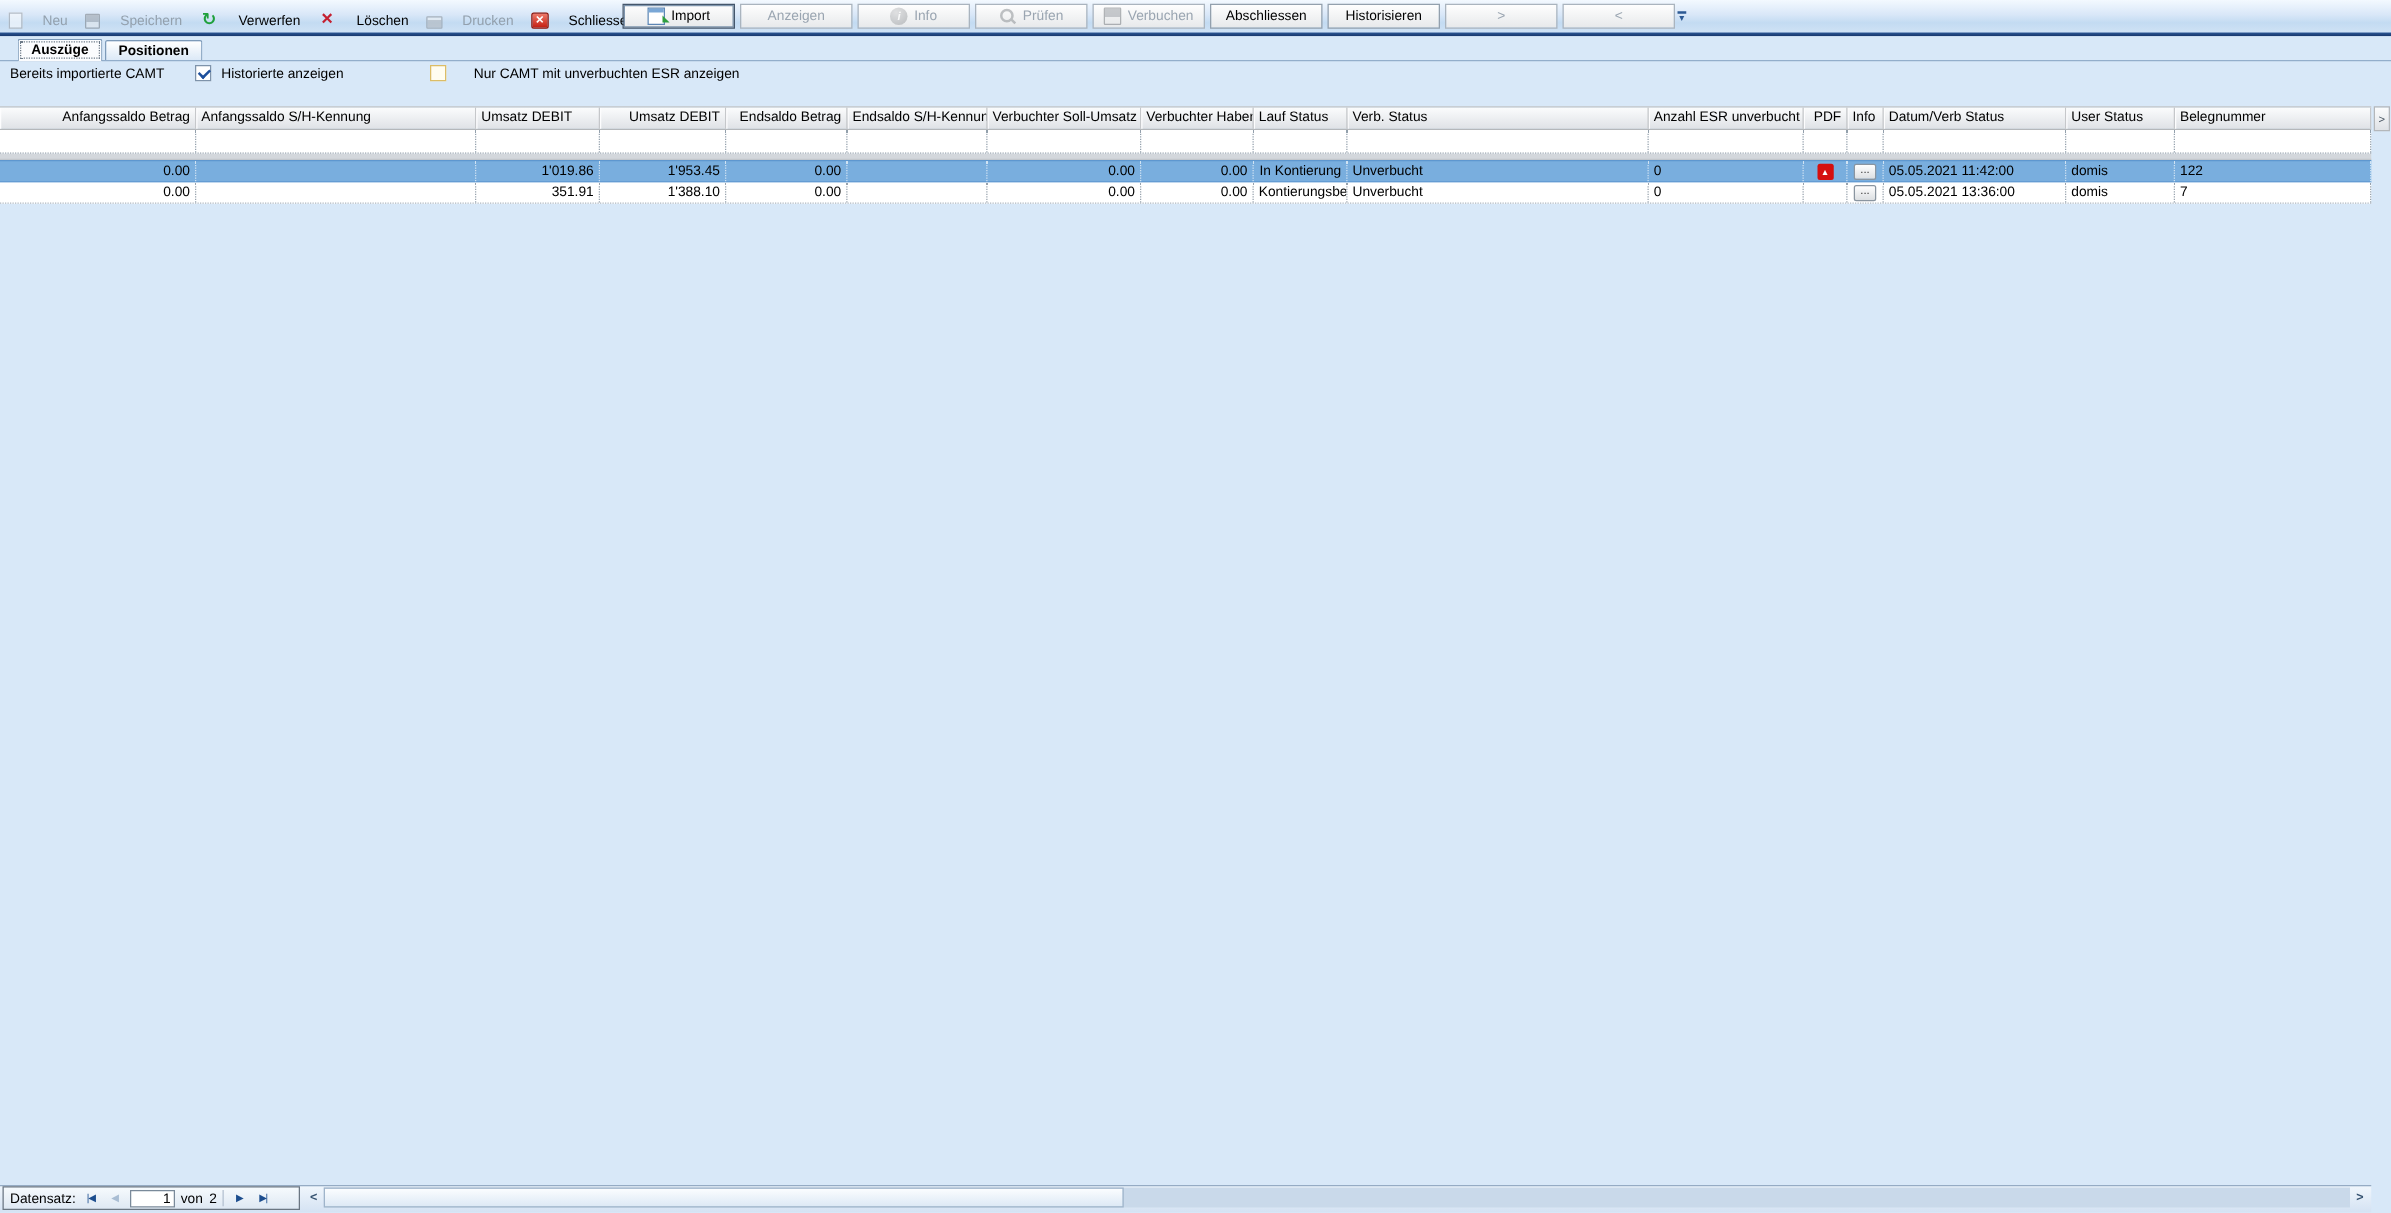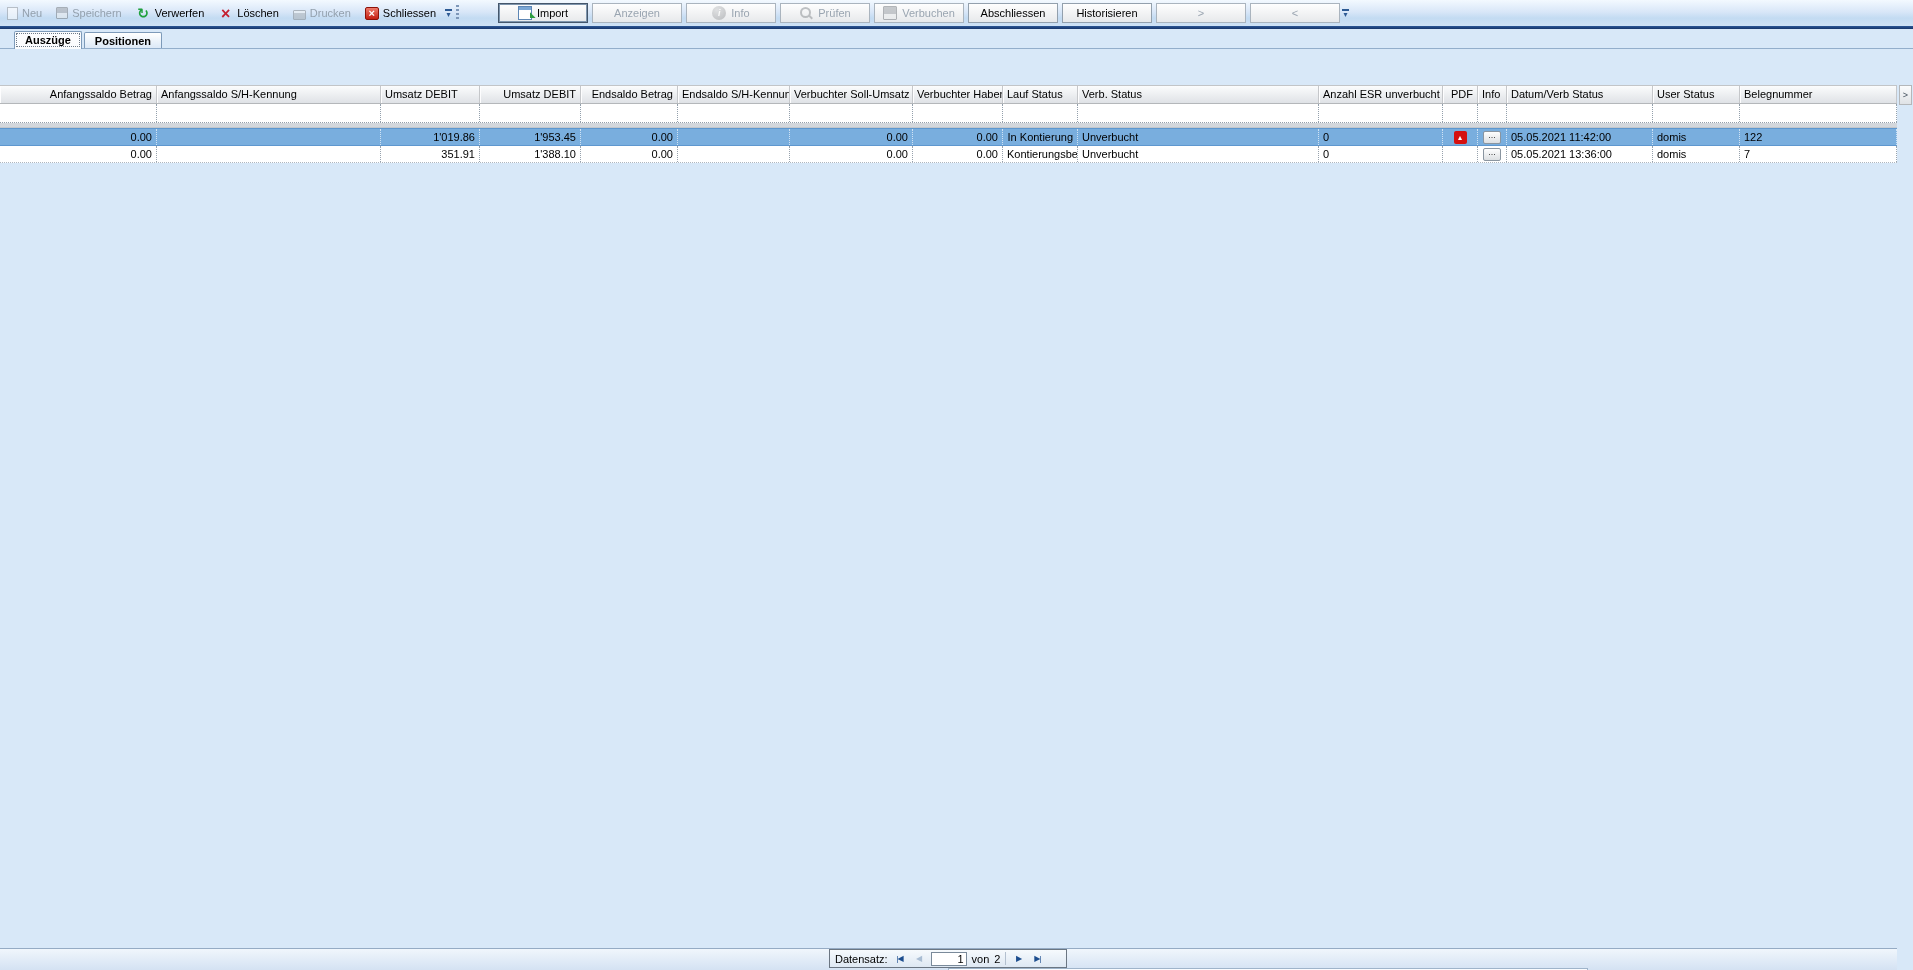--- a/index.html
+++ b/index.html
@@ -16,21 +16,21 @@
     background:var(--window-bg);
   }
   
   .toolbar{
     position:absolute;top:0;left:0;right:0;height:26px;
     background:linear-gradient(#f3f9ff,#d9e7f8 45%,#c3dbf2 70%,#cfe2f5);
     display:flex;align-items:center;
   }
   .toolbar-edge{position:absolute;top:26px;left:0;right:0;height:3px;background:linear-gradient(#2c5796,var(--toolbar-edge));}
   .tool-strip{display:flex;align-items:center;width:478px;flex:none;height:26px;}
-  .tool-item{display:inline-flex;align-items:center;gap:4px;padding:12px 7px;height:24px;white-space:nowrap;}
+  .tool-item{display:inline-flex;align-items:flex-end;gap:16px;padding:2px 7px;height:24px;white-space:nowrap;}
   .tool-item.disabled{color:#93a0ad;}
   .ticon{width:15px;height:15px;flex:none;display:inline-flex;align-items:center;justify-content:center;position:relative;}
   .tool-item.disabled .ticon{opacity:.55;filter:grayscale(70%);}
   .new-document-icon{width:11px;height:13px;background:#fff;border:1px solid #8c9aaa;}
   .save-icon,.post-icon{width:12px;height:12px;border:1px solid #6e7e90;border-radius:1px;background:linear-gradient(#93a4b6 55%,#e6ebf0 55%);}
   .discard-icon{color:#1fa03c;font-weight:bold;font-size:14px;}
   .discard-icon::before{content:"↻";}
   .delete-icon{color:#c42030;font-weight:bold;font-size:16px;line-height:13px;}
   .delete-icon::before{content:"×";}
   .print-icon{width:13px;height:10px;margin-top:3px;border:1px solid #7e8c9a;border-radius:1px;background:linear-gradient(#eef2f5 30%,#a9b4bf 30%);}
@@ -85,21 +85,21 @@
   .cell.iconcell{display:flex;align-items:center;justify-content:center;padding:1px 2px;}
   .pdf-icon{width:13px;height:13px;background:var(--pdf-red);border-radius:2px;color:#fff;font-size:8px;
     display:inline-flex;align-items:center;justify-content:center;}
   .pdf-icon::before{content:"▴";}
   .dots-btn{width:18px;height:13px;background:linear-gradient(#fefefe,#dcdfe2);border:1px solid #8a95a0;
     border-radius:2px;font-size:9px;line-height:7px;text-align:center;color:#333;}
   .header-more{position:absolute;left:1899px;top:0;width:13px;height:20px;border:1px solid #b4b7ba;
     background:linear-gradient(#fbfcfd,#dfe2e6);color:#44515e;font-size:9px;text-align:center;line-height:18px;}
   
   .statusbar{position:absolute;bottom:0;left:0;right:16px;height:22px;border-top:1px solid #95abc4;
-    background:linear-gradient(#f0f6fc,#d4e2f3);display:flex;align-items:center;flex-direction:column;}
+    background:linear-gradient(#f0f6fc,#d4e2f3);display:flex;align-items:flex-start;}
   .recnav{display:flex;align-items:center;gap:5px;width:238px;height:19px;margin:0 3px 0 2px;padding:0 5px;
     border:1px solid #6b7682;background:linear-gradient(#f6fafd,#dee8f3);flex:none;}
   .rec-label{white-space:nowrap;}
   .nav-btn{font-size:8px;color:#1c4d8e;min-width:14px;text-align:center;letter-spacing:-1px;}
   .nav-btn.disabled{color:#a9bdd3;}
   .rec-input{width:36px;height:14px;border:1px solid #7a8a9a;font-family:inherit;font-size:11px;text-align:right;padding:0 2px;}
   .vsep{width:1px;height:13px;background:#b3c0cf;}
   .hscroll{flex:1;display:flex;align-items:center;height:18px;margin-right:1px;}
   .scroll-btn{width:16px;text-align:center;color:#33506e;font-size:10px;font-weight:bold;}
   .scroll-track{flex:1;height:16px;background:#c9d9ea;position:relative;}
@@ -177,20 +177,27 @@
   <div class="tb-chip">
     <span class="chip-bar"></span>
     <span class="chip-arrow">▾</span>
   </div>
 </div>
 <div class="toolbar-edge"></div>
 
 <div class="content">
   <div class="tabstrip"><span class="tab active">Auszüge</span><span class="tab">Positionen</span></div>
 
+  <div class="filter-bar">
+    <span class="flabel" style="left:8px">Bereits importierte CAMT</span>
+    <span class="checkbox checked" style="left:156px"></span>
+    <span class="flabel" style="left:177px">Historierte anzeigen</span>
+    <span class="checkbox empty-style" style="left:344px"></span>
+    <span class="flabel" style="left:379px">Nur CAMT mit unverbuchten ESR anzeigen</span>
+  </div>
 
   <div class="grid">
     <div class="grid-header">
         <div class="hcell" style="width: 157px; text-align: right;">Anfangssaldo Betrag</div>
         <div class="hcell" style="width: 224px; text-align: left;">Anfangssaldo S/H-Kennung</div>
         <div class="hcell" style="width: 99px; text-align: left;">Umsatz DEBIT</div>
         <div class="hcell" style="width: 101px; text-align: right;">Umsatz DEBIT</div>
         <div class="hcell" style="width: 97px; text-align: right;">Endsaldo Betrag</div>
         <div class="hcell" style="width: 112px; text-align: left;">Endsaldo S/H-Kennung</div>
         <div class="hcell" style="width: 123px; text-align: right;">Verbuchter Soll-Umsatz</div>

